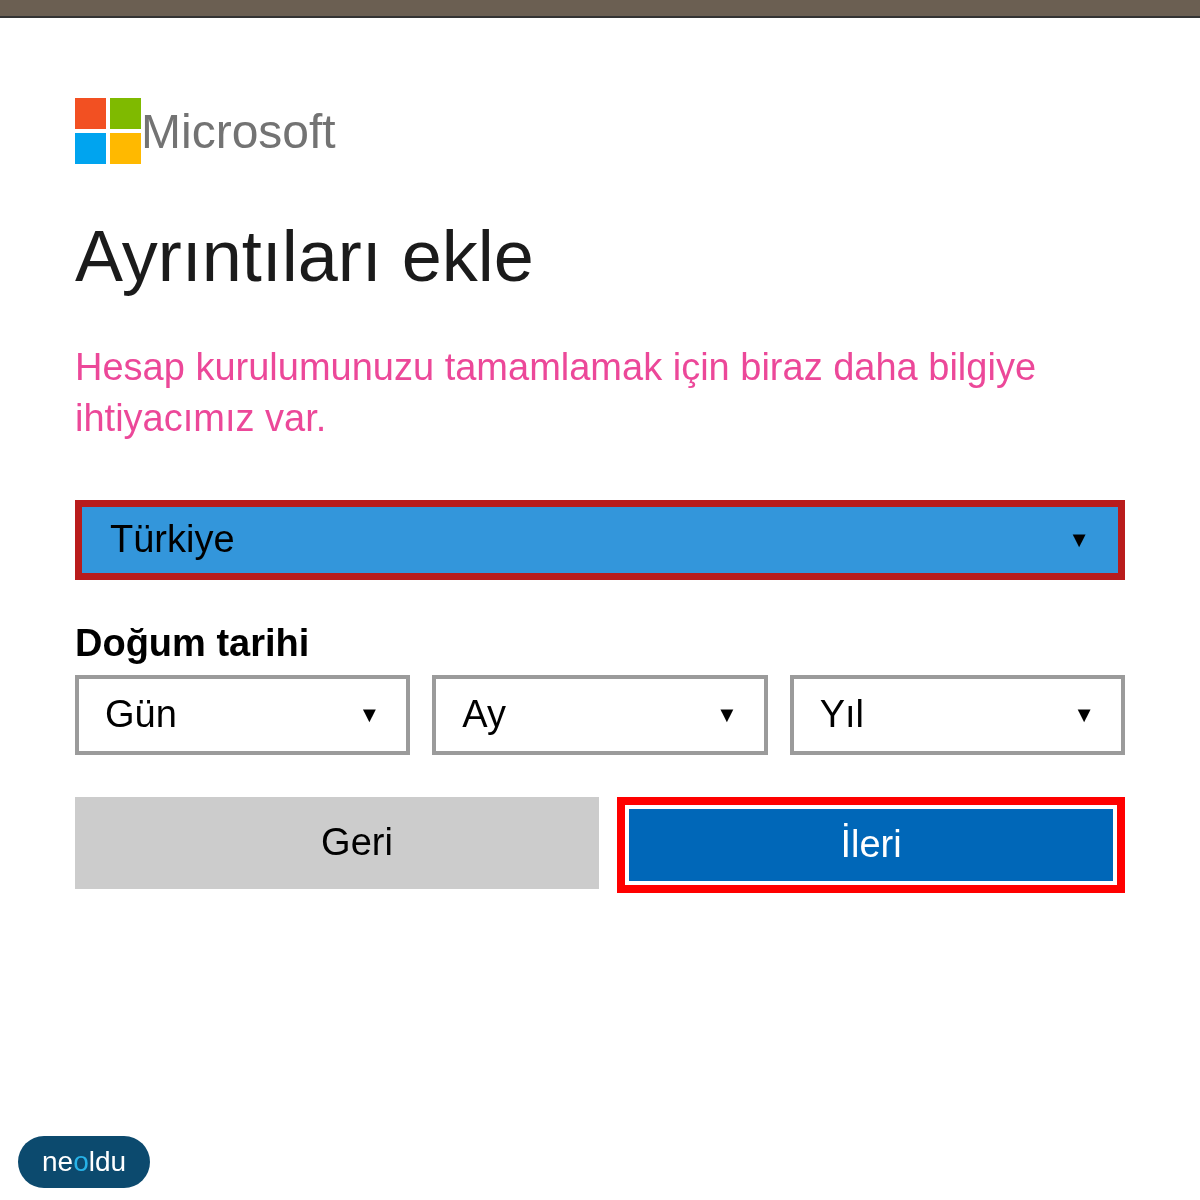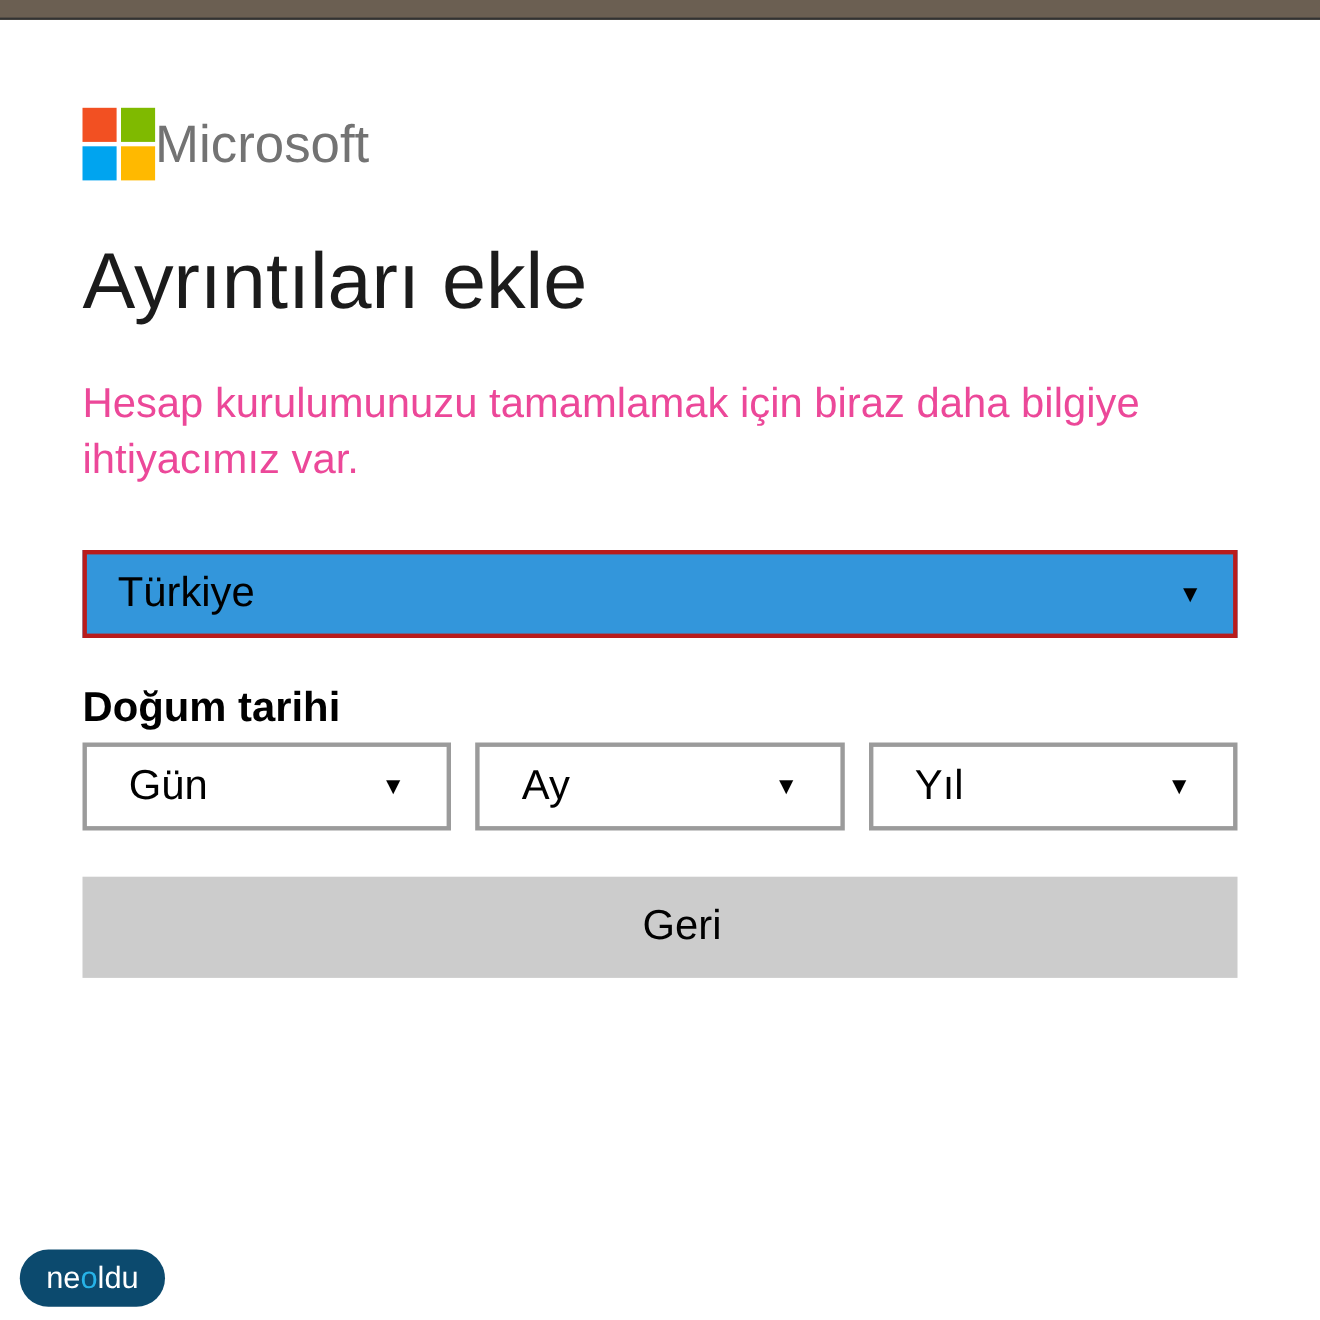--- a/index.html
+++ b/index.html
@@ -59,21 +59,21 @@
     .field-label {
       font-size: 38px;
       font-weight: 700;
       color: #000;
       margin-bottom: 10px;
     }
     .select-country {
       width: 100%;
       height: 80px;
       background: #3396db;
-      border: 4px solid #b91c1c;
+      border: 7px solid #b91c1c;
       display: flex;
       align-items: center;
       justify-content: space-between;
       padding: 0 28px;
       cursor: pointer;
       margin-bottom: 42px;
     }
     .select-country .value {
       font-size: 38px;
       color: #000;
@@ -89,21 +89,21 @@
       margin-bottom: 42px;
     }
     .date-select {
       flex: 1;
       height: 80px;
       background: #fff;
       border: 4px solid #9b9b9b;
       display: flex;
       align-items: center;
       justify-content: space-between;
-      padding: 0 38px;
+      padding: 0 26px;
       cursor: pointer;
     }
     .date-select .value {
       font-size: 38px;
       color: #000;
     }
     .date-select .caret {
       font-size: 22px;
       color: #000;
     }
@@ -200,20 +200,25 @@
     <div class="date-select">
       <span class="value">Yıl</span>
       <span class="caret">▼</span>
     </div>
   </div>
 
   <div class="button-row">
     <button class="btn-back">
       <span>Geri</span>
     </button>
+    <div class="btn-next-wrap">
+      <button class="btn-next">
+        <span>İleri</span>
+      </button>
+    </div>
   </div>
 
 </div>
 
 <div class="watermark">
   <span>ne</span>
     <span class="accent">o</span>
     <span>ldu</span>
 </div>
 

